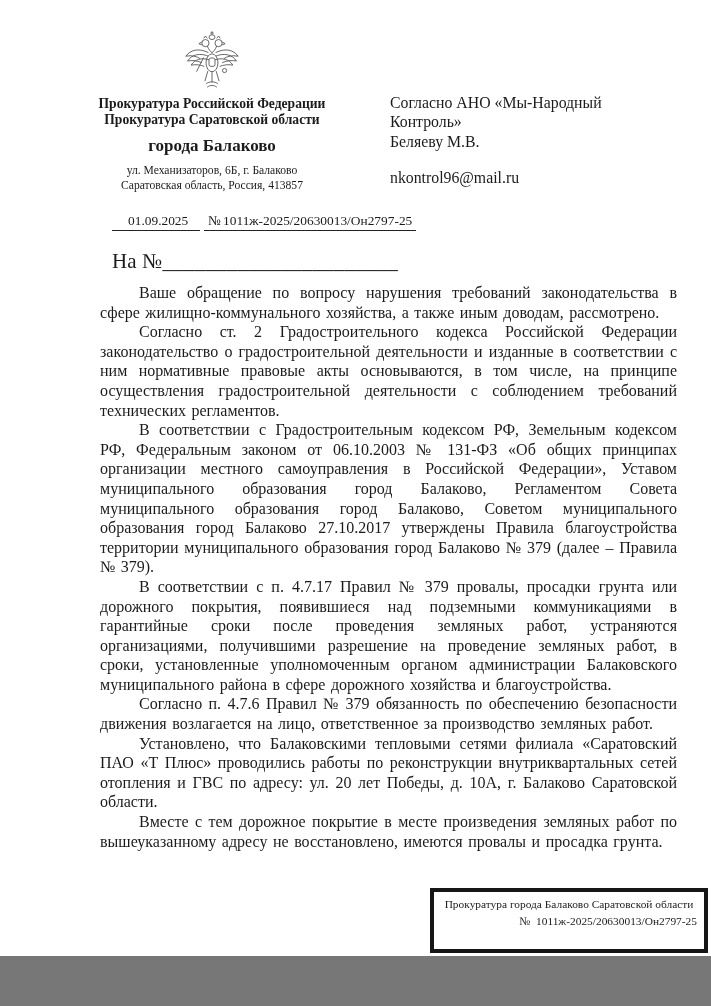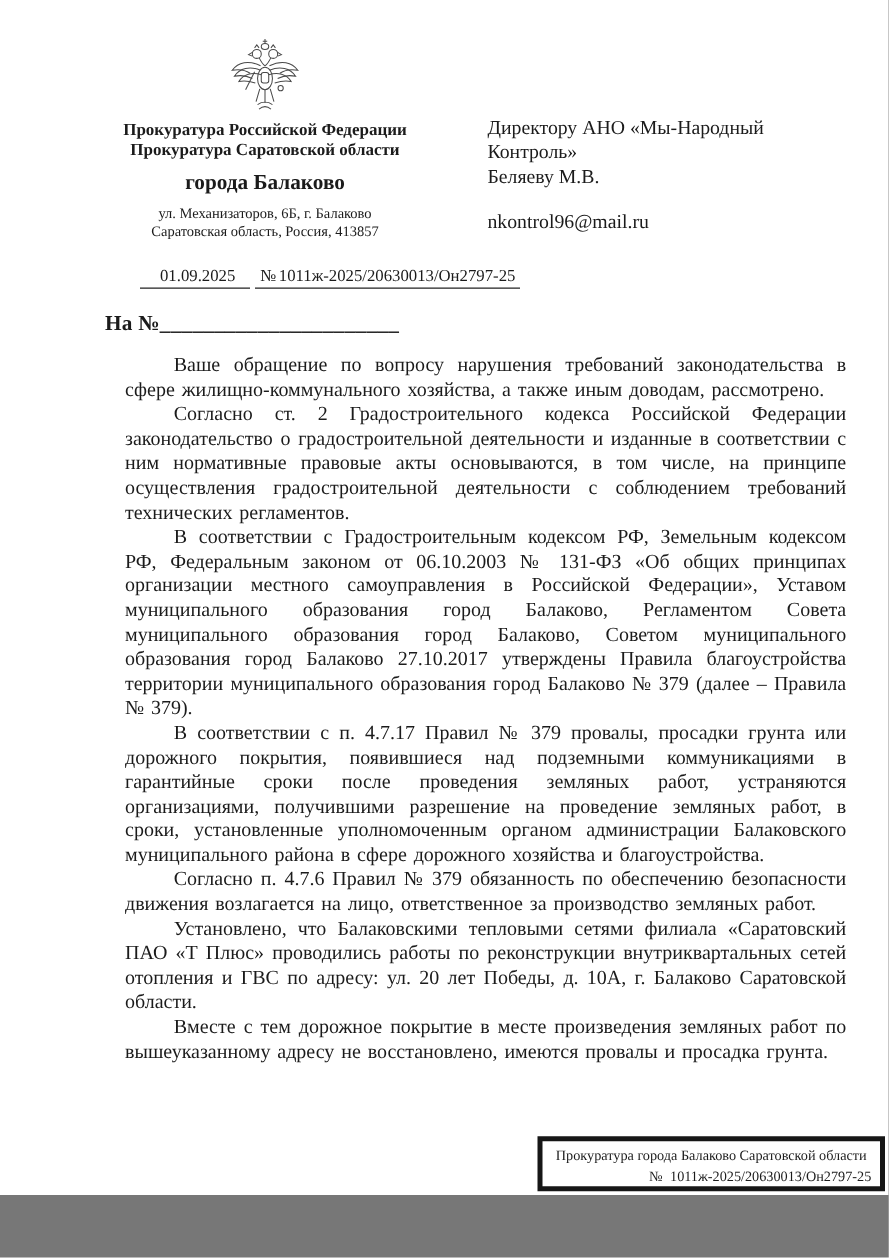--- a/index.html
+++ b/index.html
@@ -46,25 +46,24 @@
     font-size: 13.4px;
     white-space: nowrap;
   }
   .underl { border-bottom: 1.4px solid #222; padding-bottom: 1px; }
   .seg-date { display: inline-block; padding: 0 12px 1px 16px; }
   .seg-num  { display: inline-block; padding: 0 4px 1px 4px; margin-left: 4px; }
   .seg-num .nsign { margin-right: 2px; }
 
   .na-line {
     position: absolute;
-    left: 84px; top: 249px;
-    font-size: 17px;
+    left: 112px; top: 249px;
+    font-size: 21px;
     white-space: nowrap;
     letter-spacing: 0.2px;
-    font-weight: bold;
   }
 
   
   .body-text {
     position: absolute;
     left: 100px; top: 283px;
     width: 577px;
     font-size: 16px;
     line-height: 19.6px;
     text-align: justify;
@@ -72,21 +71,21 @@
   }
   .body-text p { text-indent: 39px; }
 
   
   .stamp-box {
     position: absolute;
     right: 3px; bottom: 3px;
     width: 278px;
     border: 4px solid #161616;
     background: #ffffff;
-    padding: 5px 7px 0 7px;
+    padding: 5px 7px 21px 7px;
     font-size: 11.4px;
     line-height: 14px;
   }
   .stamp-line1 { text-align: center; white-space: nowrap; }
   .stamp-line2 { text-align: right; white-space: nowrap; margin-top: 3px; }
   .stamp-line2 .nsign { margin-right: 6px; }
 
   .emblem-svg path, .emblem-svg circle, .emblem-svg ellipse, .emblem-svg line, .emblem-svg rect {
     stroke: #4a4a4a; fill: none; stroke-width: 1.4;
   }
@@ -137,21 +136,21 @@
     <div class="org-name">
       <div>города Балаково</div>
     </div>
     <div class="addr-block">
       <div class="addr-line">ул. Механизаторов, 6Б, г. Балаково</div>
       <div class="addr-line">Саратовская область, Россия, 413857</div>
     </div>
   </div>
 
   <div class="recipient">
-    <div>Директору АНО «Мы-Народный</div>
+    <div>Согласно АНО «Мы-Народный</div>
     <div>Контроль»</div>
     <div class="rcp-name">Беляеву М.В.</div>
     <div class="rcp-email">nkontrol96@mail.ru</div>
   </div>
 
   <div class="ref-line">
     <span class="underl seg-date">01.09.2025</span><span class="underl seg-num"><span class="nsign">№</span><span>1011ж-2025/20630013/Он2797-25</span></span>
   </div>
 
   <div class="na-line">

